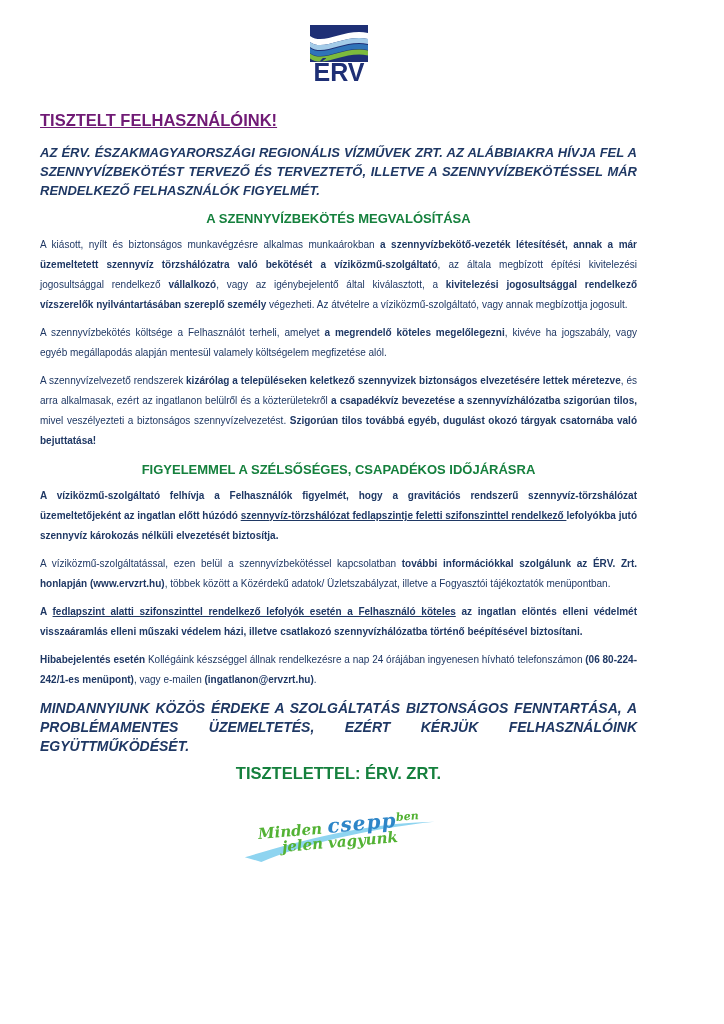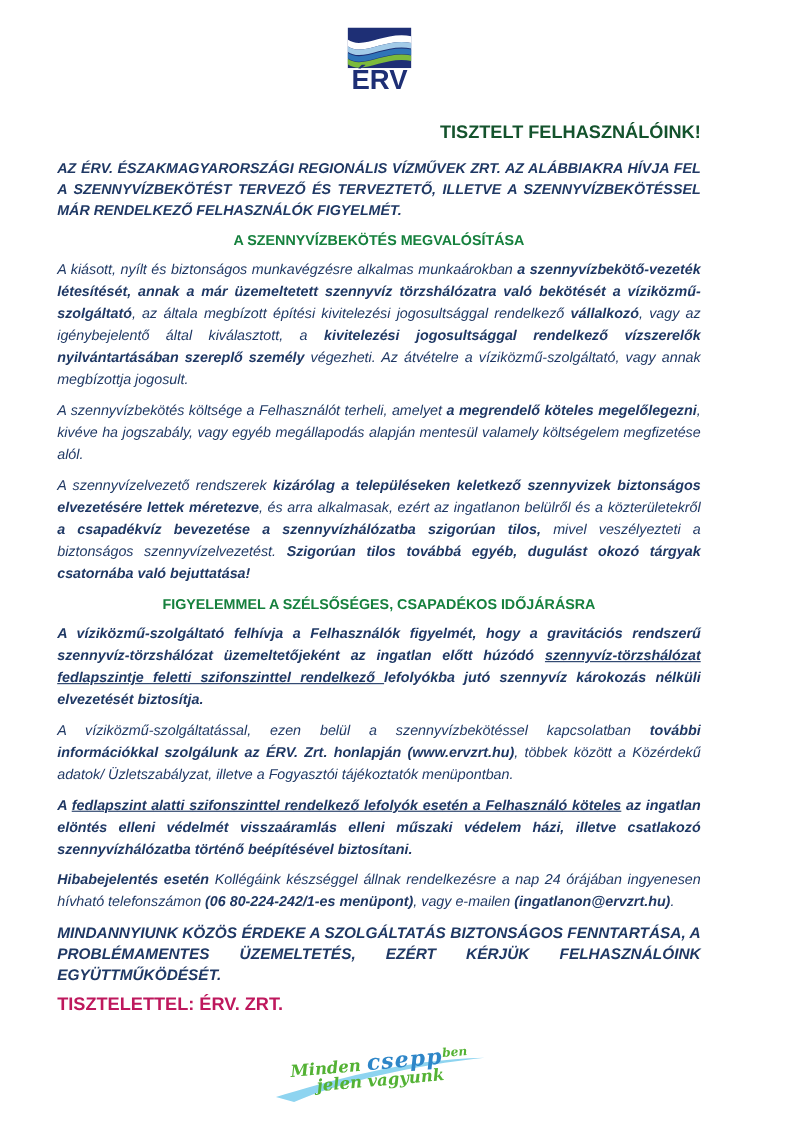--- a/index.html
+++ b/index.html
@@ -5,70 +5,70 @@
   html,body{margin:0;padding:0;background:#ffffff;}
   body{
     width:724px;height:1024px;
     font-family:"Liberation Sans","DejaVu Sans",sans-serif;
     color:#1F3864;
     overflow:hidden;
   }
   .page{
     box-sizing:border-box;
     width:724px;height:1024px;
-    padding:25px 87px 0 52px;
+    padding:25px 87px 0 40px;
     background:#ffffff;
   }
   .logo-wrap{
     width:58px;height:58px;
     margin:0 auto;
   }
   .doc-title{
     margin:27px 0 0 0;
-    text-align:right;
-    color:#14532d;
+    text-align:left;
+    color:#701a75;
     font-size:16.5px;
     line-height:20px;
     font-weight:bold;
+    text-decoration:underline;
   }
   .intro-par{
     margin:13px 0 0 0;
     font-size:13px;
     line-height:19px;
     font-weight:bold;
     font-style:italic;
     text-align:justify;
   }
   .section-heading{
     margin:10px 0 8px 0;
     text-align:center;
     color:#15803d;
     font-size:13px;
     line-height:17px;
     font-weight:bold;
   }
   .body-par{
     margin:8px 0;
-    font-size:13px;
+    font-size:10px;
     line-height:20px;
     text-align:justify;
-    font-style:italic;
   }
   .caps-par{
     margin:9px 0 0 0;
     font-size:14px;
     line-height:19px;
     font-weight:bold;
     font-style:italic;
     text-align:justify;
   }
   .closing-heading{
     margin:7px 0 0 0;
-    text-align:left;
-    color:#be185d;
+    text-align:center;
+    color:#15803d;
     font-size:16.5px;
     line-height:20px;
     font-weight:bold;
   }
   .b{font-weight:bold;}
   .u{text-decoration:underline;}
   .tagline{
     position:relative;
     width:180px;
     margin:30px auto 0 auto;

